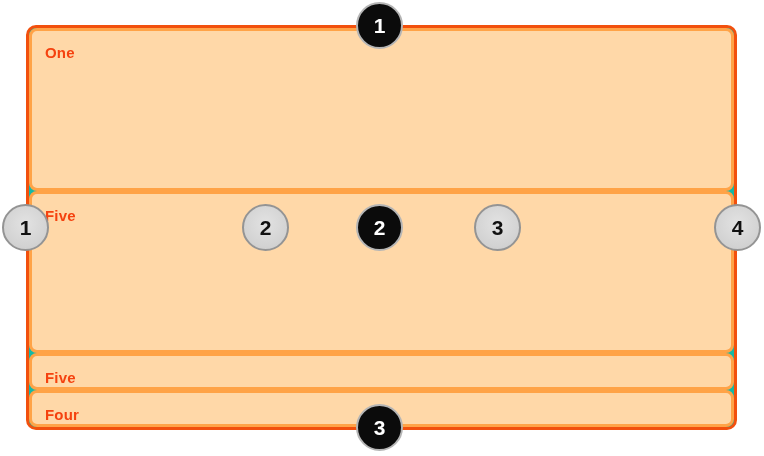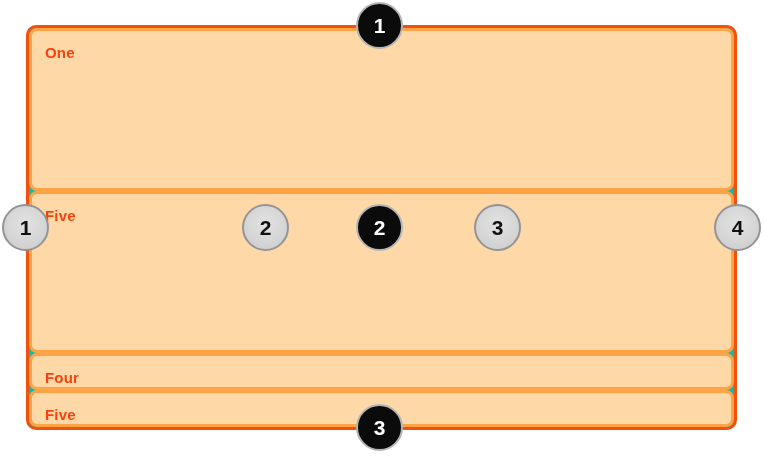--- a/index.html
+++ b/index.html
@@ -82,24 +82,24 @@
 <div class="stage">
 
   <div class="grid-container">
     <div class="cell">
       <span class="cell-label">One</span>
     </div>
     <div class="cell">
       <span class="cell-label">Five</span>
     </div>
     <div class="cell">
-      <span class="cell-label">Four</span>
+      <span class="cell-label">Five</span>
     </div>
     <div class="cell">
-      <span class="cell-label">Five</span>
+      <span class="cell-label">Four</span>
     </div>
 
   </div>
 
   <div class="marker row-marker m-row-1">
     <span>1</span>
   </div>
   <div class="marker row-marker m-row-2">
     <span>2</span>
   </div>

